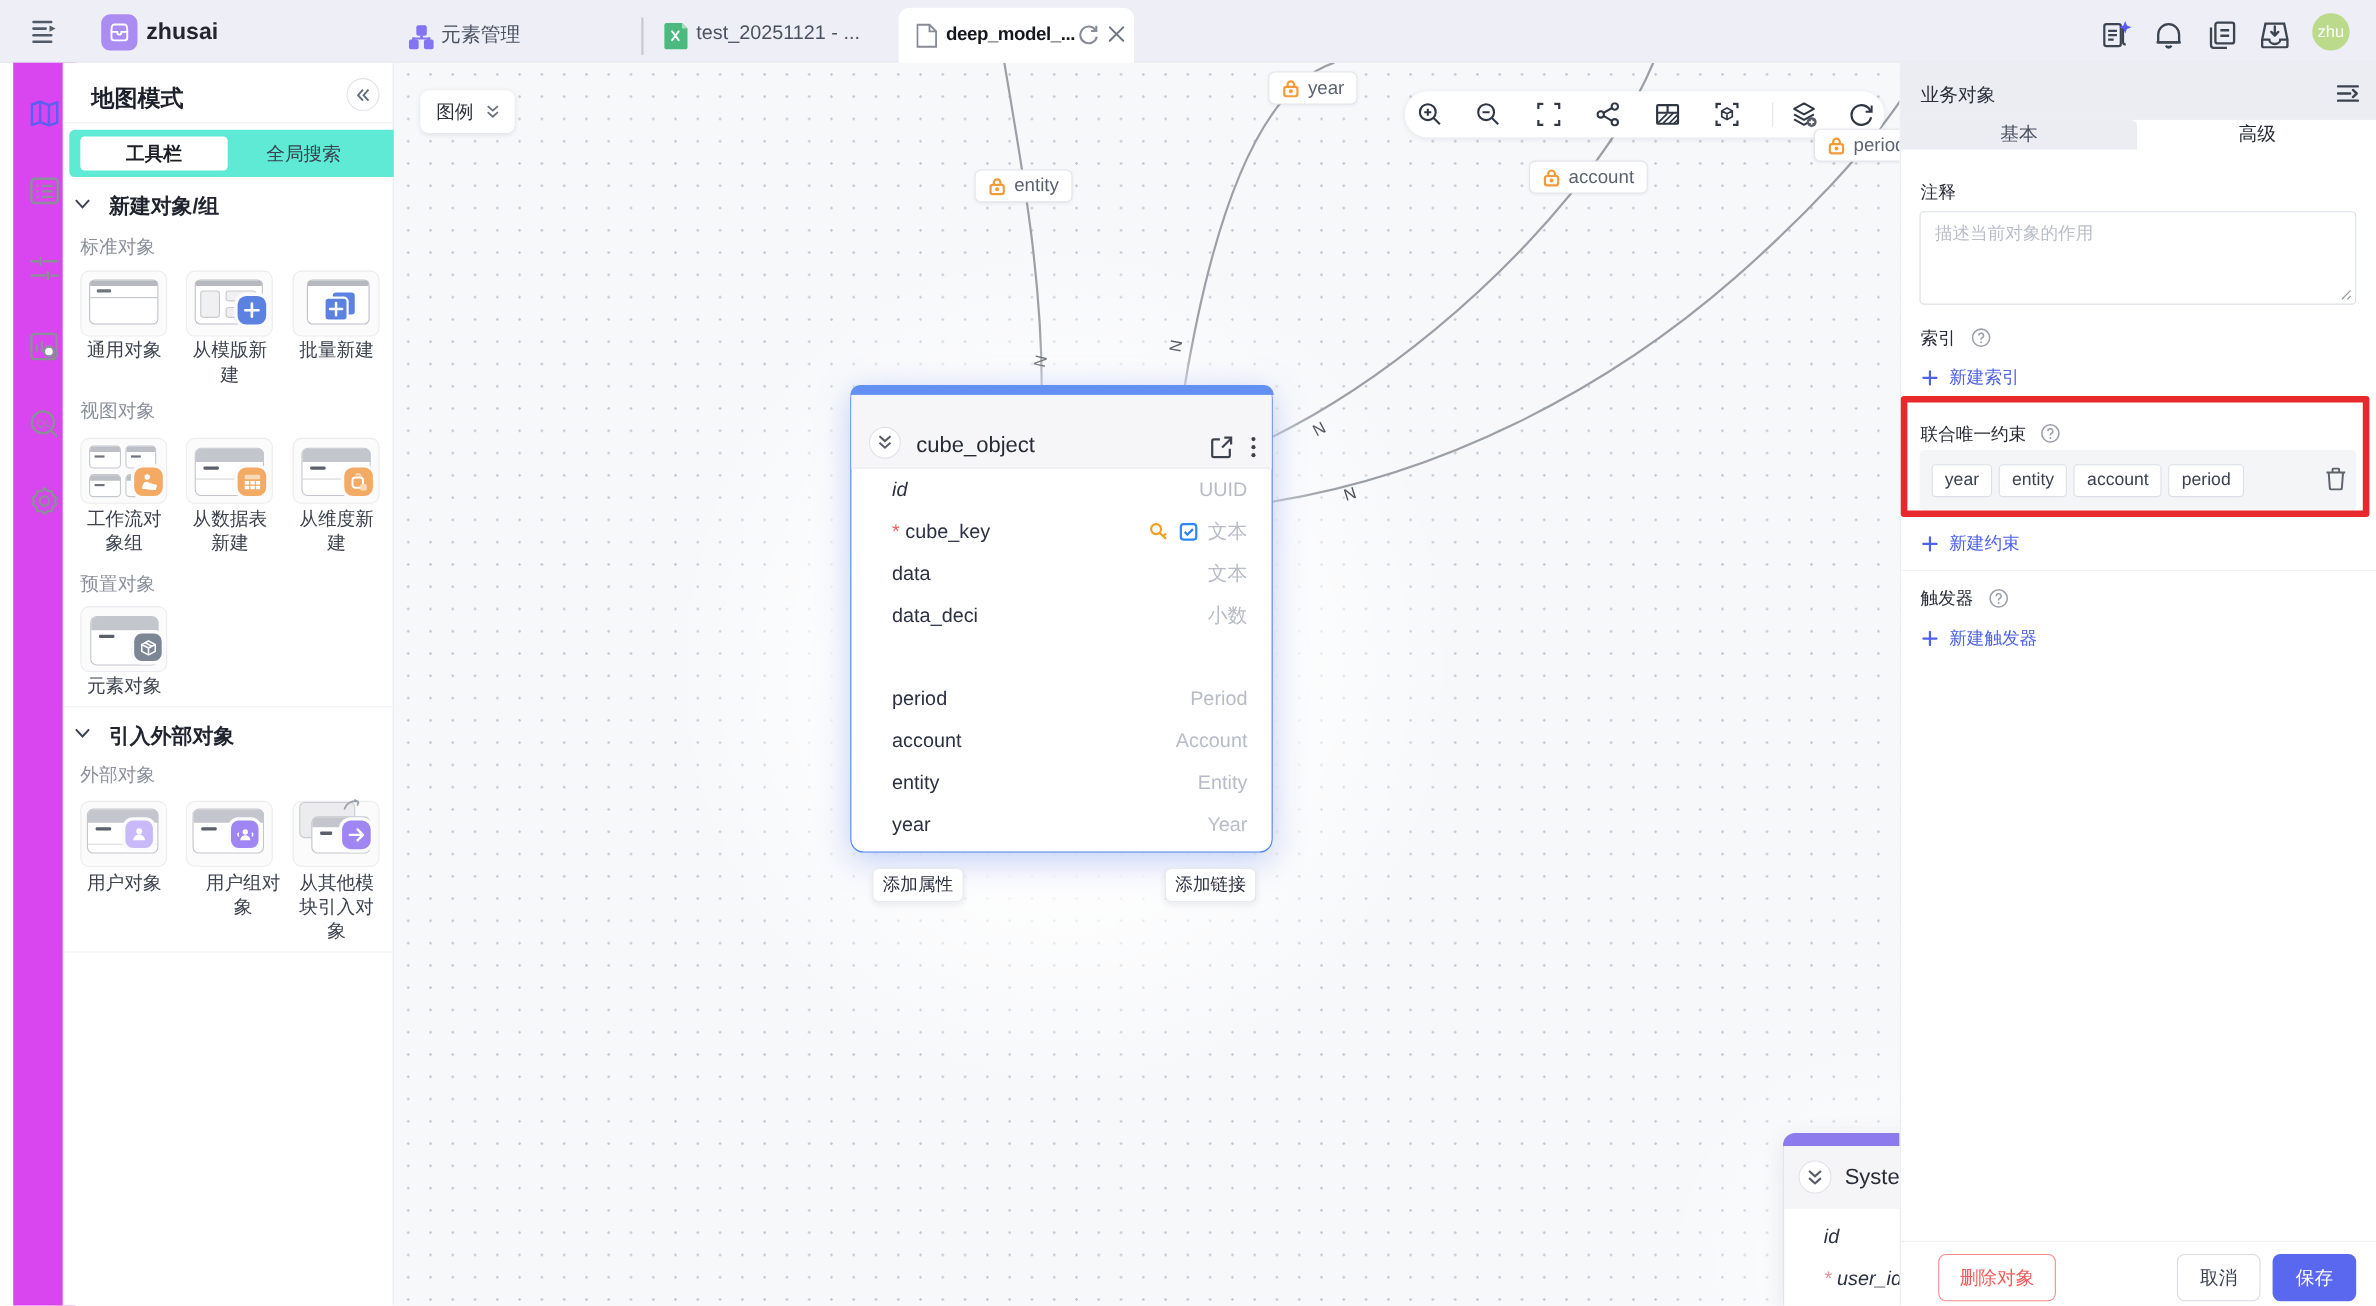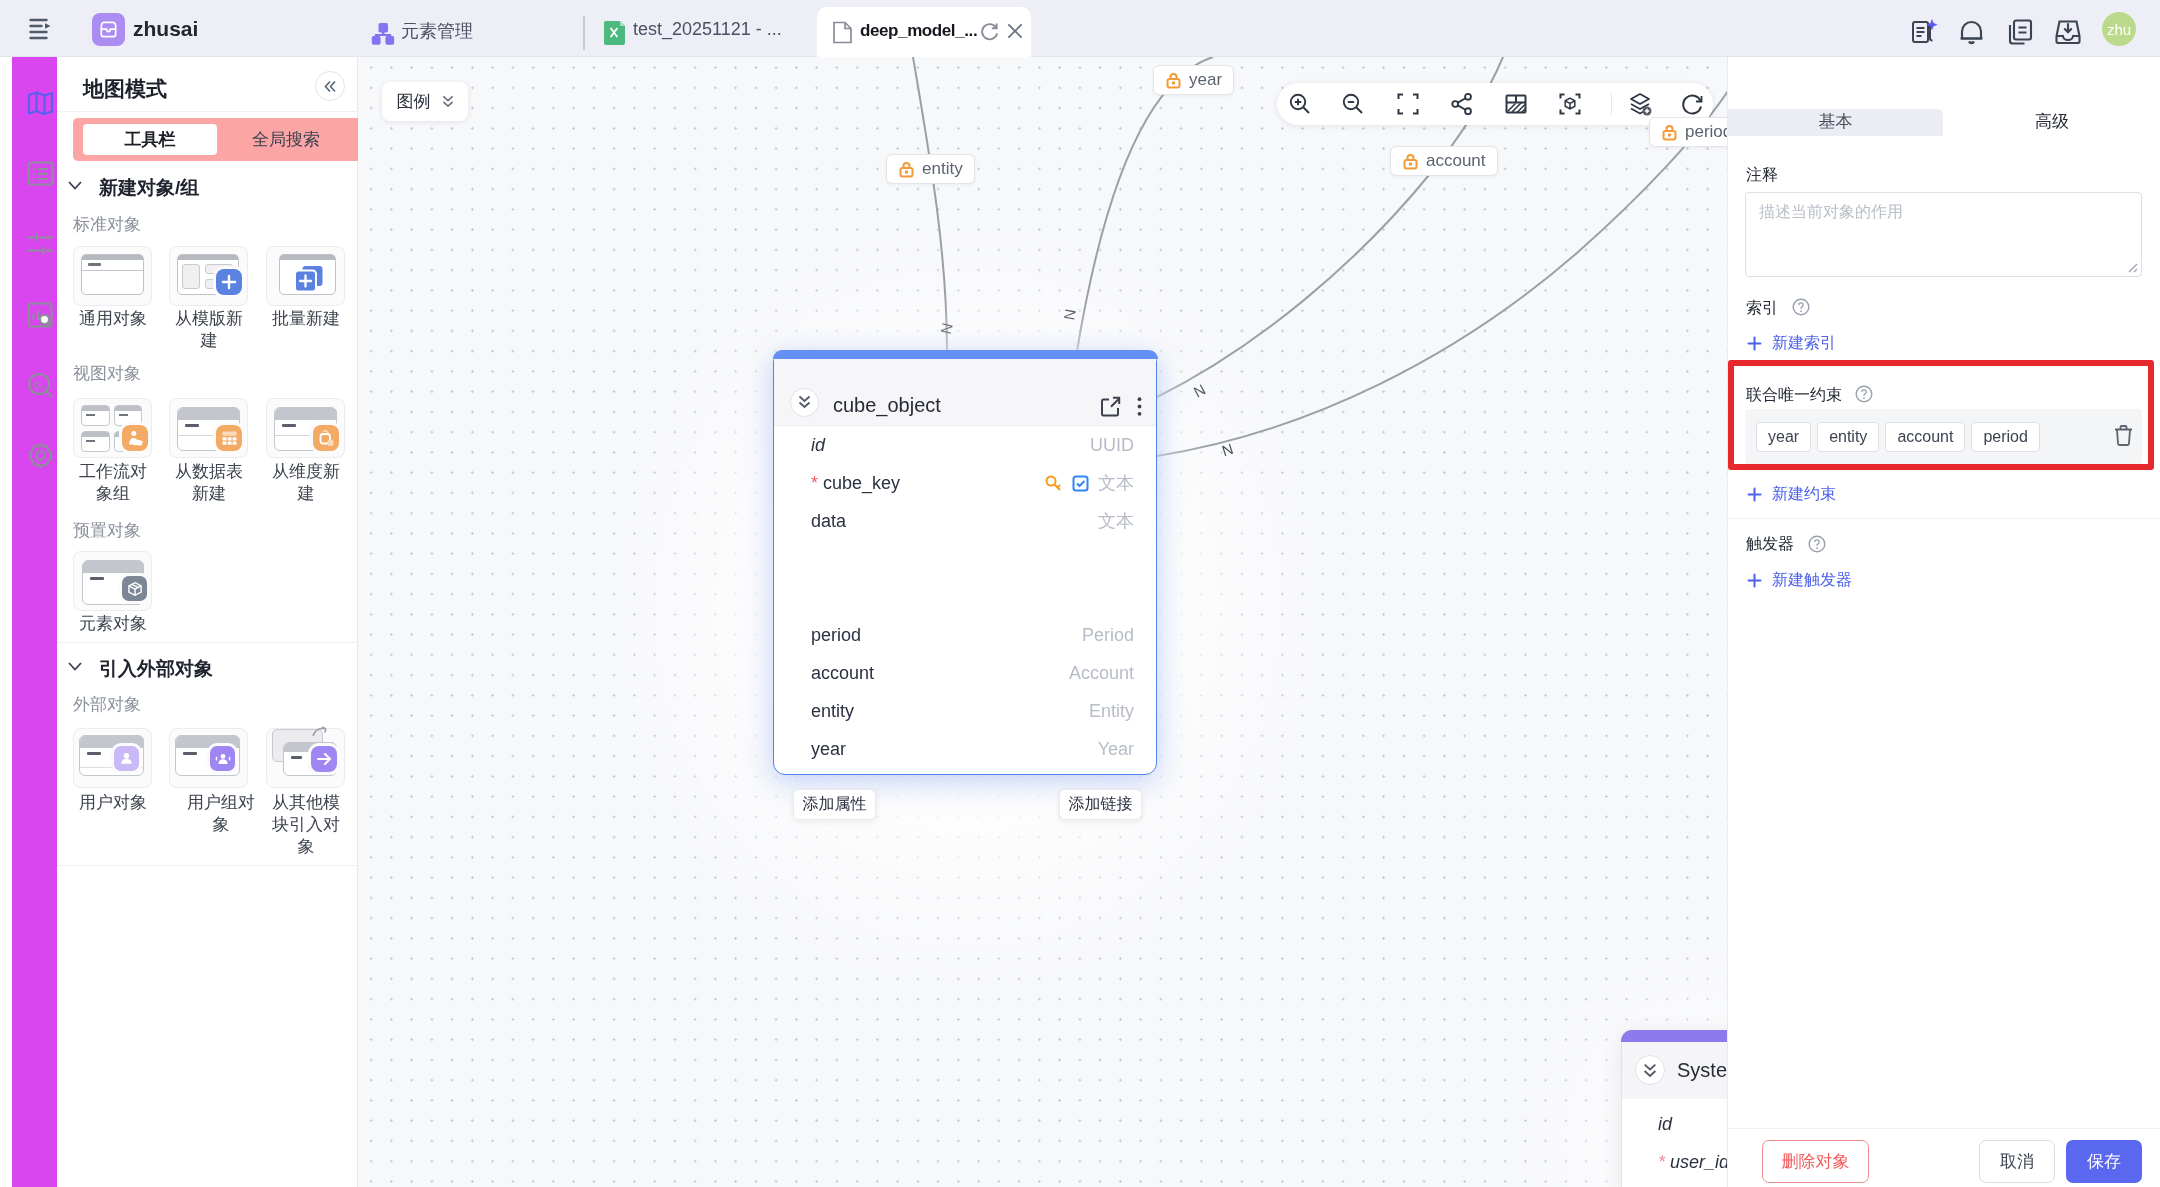--- a/index.html
+++ b/index.html
@@ -182,21 +182,21 @@
 
 <div id="lpanel">
   <div class="abs" style="left:26px;top:18px;font-size:21px;font-weight:bold;color:#1d212b">地图模式</div>
   <div class="abs" style="left:258px;top:14px;width:30px;height:30px;border-radius:50%;border:1px solid #e0e3e8;display:flex;align-items:center;justify-content:center">
     <svg width="13" height="13" viewBox="0 0 13 13" fill="none" stroke="#5d6b7a" stroke-width="1.7">
         <path d="M6 1.5 L1.5 6.5 L6 11.5 M11 1.5 L6.5 6.5 L11 11.5"></path>
       </svg>
   </div>
   <div class="abs" style="left:0;top:54px;width:301px;height:1px;background:#eef0f3"></div>
 
-  <div class="abs" style="left:16px;top:61px;width:306px;height:43px;background:#fca5a5;border-radius:5px">
+  <div class="abs" style="left:6px;top:61px;width:306px;height:43px;background:#5eead4;border-radius:5px">
     <div class="abs" style="left:10px;top:6px;width:134px;height:31px;background:#fff;border-radius:4px;display:flex;align-items:center;justify-content:center;font-size:17px;font-weight:bold;color:#1c1f26">工具栏</div>
     <div class="abs" style="left:144px;top:6px;width:138px;height:31px;display:flex;align-items:center;justify-content:center;font-size:17px;color:#3a4150">全局搜索</div>
   </div>
 
   <svg class="abs" style="left:11px;top:124px" width="14" height="9" viewBox="0 0 14 9" fill="none" stroke="#3a4150" stroke-width="1.8">
       <path d="M1 1 L7 7.5 L13 1"></path>
     </svg>
   <div class="abs" style="left:42px;top:118px;font-size:19px;font-weight:bold;color:#20242e">新建对象/组</div>
   <div class="abs sec-label" style="left:16px;top:156px">标准对象</div>
 
@@ -505,20 +505,24 @@
             <rect x="2.5" y="2.5" width="14" height="14" rx="2.5"></rect>
             <path d="M6 9.5 l2.5 2.5 L13.5 7"></path>
           </svg>
         <span class="ftype">文本</span>
         </span>
       </div>
     <div class="row" style="top:151px">
         <span class="fname">data</span>
         <span class="ftype">文本</span>
       </div>
+    <div class="row" style="top:189px">
+        <span class="fname">data_deci</span>
+        <span class="ftype">小数</span>
+      </div>
     <div class="row" style="top:265px">
         <span class="fname">period</span>
         <span class="ftype">Period</span>
       </div>
     <div class="row" style="top:303px">
         <span class="fname">account</span>
         <span class="ftype">Account</span>
       </div>
     <div class="row" style="top:341px">
         <span class="fname">entity</span>
@@ -546,20 +550,27 @@
     <div class="row" style="left:36px;top:74px">
         <span class="fname" style="font-style:italic">id</span>
       </div>
     <div class="row" style="left:36px;top:112px">
         <span class="fname" style="font-style:italic"><span style="color:#f28b9b">* </span>user_id</span>
       </div>
   </div>
 </div>
 
 <div id="rpanel">
+  <div class="abs" style="left:0;top:0;width:433px;height:52px;background:#ebedf3">
+    <div class="abs" style="left:18px;top:18px;font-size:17px;color:#2a2f3a;font-weight:500">业务对象</div>
+    <svg class="abs" style="left:396px;top:20px" width="21" height="16" viewBox="0 0 21 16" fill="none" stroke="#3b4450" stroke-width="2.2" stroke-linecap="round">
+      <path d="M1.5 1.5 h18 M1.5 8 h11 M1.5 14.5 h18"></path>
+      <path d="M15 4.8 L18.5 8 L15 11.2" stroke-linejoin="round"></path>
+    </svg>
+  </div>
   <div class="abs" style="left:0;top:52px;width:215px;height:27px;background:#ebedf3;border-radius:0 6px 0 0">
     <div style="width:100%;text-align:center;font-size:17px;color:#4a5160;margin-top:1px">基本</div>
   </div>
   <div class="abs" style="left:215px;top:52px;width:218px;height:27px;background:#fff">
     <div style="width:100%;text-align:center;font-size:17px;color:#262b36;margin-top:1px">高级</div>
   </div>
 
   <div class="abs rp-label" style="left:18px;top:108px">注释</div>
   <div class="abs" style="left:17px;top:135px;width:397px;height:85px;border:1px solid #dcdfe6;border-radius:4px">
     <div class="abs" style="left:13px;top:9px;font-size:16px;color:#b9bec8">描述当前对象的作用</div>

